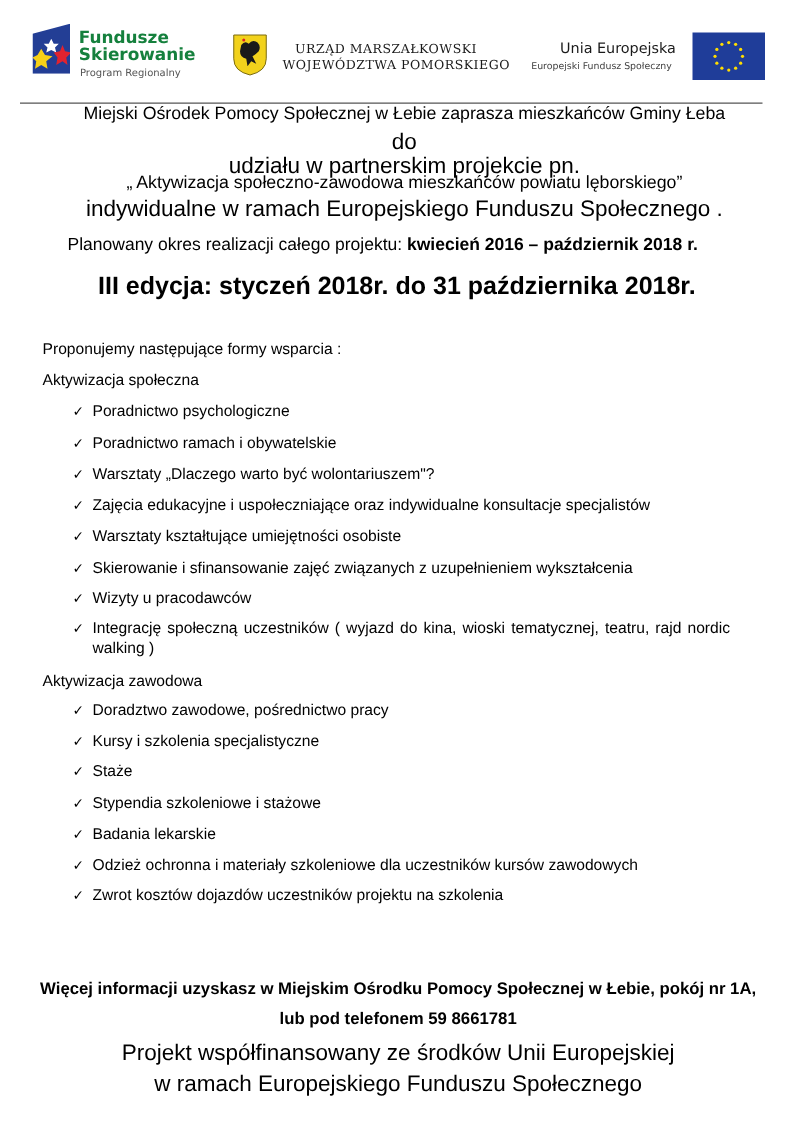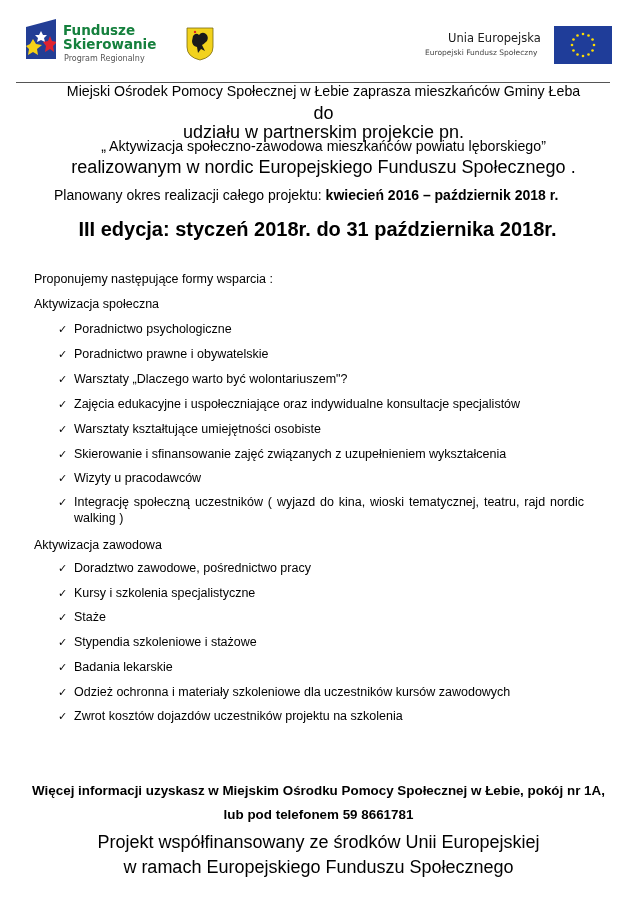--- a/index.html
+++ b/index.html
@@ -45,20 +45,22 @@
   <div>Skierowanie</div>
 </div>
 <div class="abs fe-sub">Program Regionalny</div>
 
 <svg class="abs pom-crest" viewBox="0 0 28 34">
   <path d="M1,1 H27 V20 Q27,30 14,33 Q1,30 1,20 Z" fill="#f2d21c" stroke="#7a6a10" stroke-width="0.8"></path>
   <path d="M7,9 Q10,5 13,8 Q16,4 20,7 Q23,10 21,14 Q18,17 16,18 L19,24 L15,22 L12,26 L11,20 Q6,19 6,14 Z" fill="#1a1a1a"></path>
   <circle cx="9" cy="5" r="1.2" fill="#d22"></circle>
 </svg>
 <div class="abs pom-text">
+  <div style="padding-left:10px">URZĄD MARSZAŁKOWSKI</div>
+  <div>WOJEWÓDZTWA POMORSKIEGO</div>
 </div>
 
 <div class="abs ue-title">Unia Europejska</div>
 <div class="abs ue-sub">Europejski Fundusz Społeczny</div>
 <svg class="abs eu-flag" viewBox="0 0 58 38" id="euflag">
     <circle cx="29.00" cy="8.00" r="1.3" fill="#ffdd00"></circle>
     <circle cx="34.50" cy="9.47" r="1.3" fill="#ffdd00"></circle>
     <circle cx="38.53" cy="13.50" r="1.3" fill="#ffdd00"></circle>
     <circle cx="40.00" cy="19.00" r="1.3" fill="#ffdd00"></circle>
     <circle cx="38.53" cy="24.50" r="1.3" fill="#ffdd00"></circle>
@@ -70,34 +72,34 @@
     <circle cx="19.47" cy="13.50" r="1.3" fill="#ffdd00"></circle>
     <circle cx="23.50" cy="9.47" r="1.3" fill="#ffdd00"></circle>
   </svg>
 
 <div class="abs sep"></div>
 
 <div class="abs center t14" style="top:83px; padding-left:18px; box-sizing:border-box;">Miejski Ośrodek Pomocy Społecznej w Łebie zaprasza mieszkańców Gminy Łeba</div>
 <div class="abs center t12" style="top:103px; padding-left:18px; box-sizing:border-box;">do</div>
 <div class="abs center t12" style="top:122px; padding-left:18px; box-sizing:border-box;">udziału w partnerskim projekcie pn.</div>
 <div class="abs center t14" style="top:138px; padding-left:18px; box-sizing:border-box;">„ Aktywizacja społeczno-zawodowa mieszkańców powiatu lęborskiego”</div>
-<div class="abs center t12" style="top:157px; padding-left:18px; box-sizing:border-box;">realizowanym w nordic Europejskiego Funduszu Społecznego .</div>
+<div class="abs center t12" style="top:157px; padding-left:18px; box-sizing:border-box;">indywidualne w ramach Europejskiego Funduszu Społecznego .</div>
 
 <div class="abs" style="left:54px; top:187px; font-size:14px;">
   <span>Planowany okres realizacji całego projektu: </span><span class="b">kwiecień 2016 – październik 2018 r.</span>
 </div>
 
 <div class="abs center edition" style="top:218px; padding-left:6px; box-sizing:border-box;">III edycja: styczeń 2018r.  do 31 października 2018r.</div>
 
 <div class="abs line" style="top:272px;">Proponujemy następujące formy wsparcia :</div>
 <div class="abs line" style="top:297px;">Aktywizacja społeczna</div>
 
 <div id="social-list">
     <div class="abs item" style="top: 321px;"><span class="chk">✓</span><span class="txt">Poradnictwo psychologiczne</span></div>
-    <div class="abs item" style="top: 346px;"><span class="chk">✓</span><span class="txt">Poradnictwo prawne i obywatelskie</span></div>
+    <div class="abs item" style="top: 346px;"><span class="chk">✓</span><span class="txt">Poradnictwo ramach i obywatelskie</span></div>
     <div class="abs item" style="top: 371px;"><span class="chk">✓</span><span class="txt">Warsztaty „Dlaczego warto być wolontariuszem"?</span></div>
     <div class="abs item" style="top: 396px;"><span class="chk">✓</span><span class="txt">Zajęcia edukacyjne i uspołeczniające oraz indywidualne konsultacje specjalistów</span></div>
     <div class="abs item" style="top: 421px;"><span class="chk">✓</span><span class="txt">Warsztaty kształtujące umiejętności osobiste</span></div>
     <div class="abs item" style="top: 446px;"><span class="chk">✓</span><span class="txt">Skierowanie i sfinansowanie zajęć związanych z uzupełnieniem wykształcenia</span></div>
     <div class="abs item" style="top: 470px;"><span class="chk">✓</span><span class="txt">Wizyty u pracodawców</span></div>
     <div class="abs item" style="top: 494px;"><span class="chk">✓</span><span class="txt">Integrację społeczną uczestników ( wyjazd do kina, wioski tematycznej, teatru, rajd nordic walking )</span></div>
   </div>
 
 <div class="abs line" style="top:538px;">Aktywizacja zawodowa</div>
 

